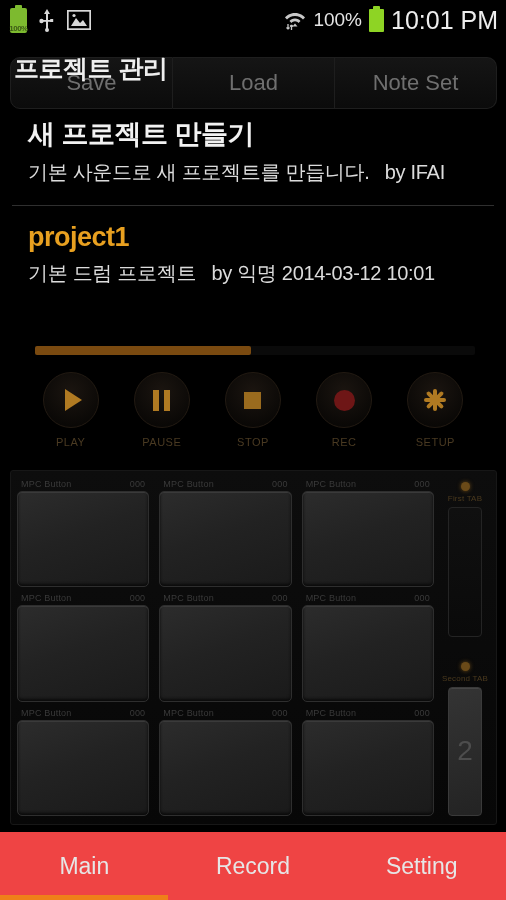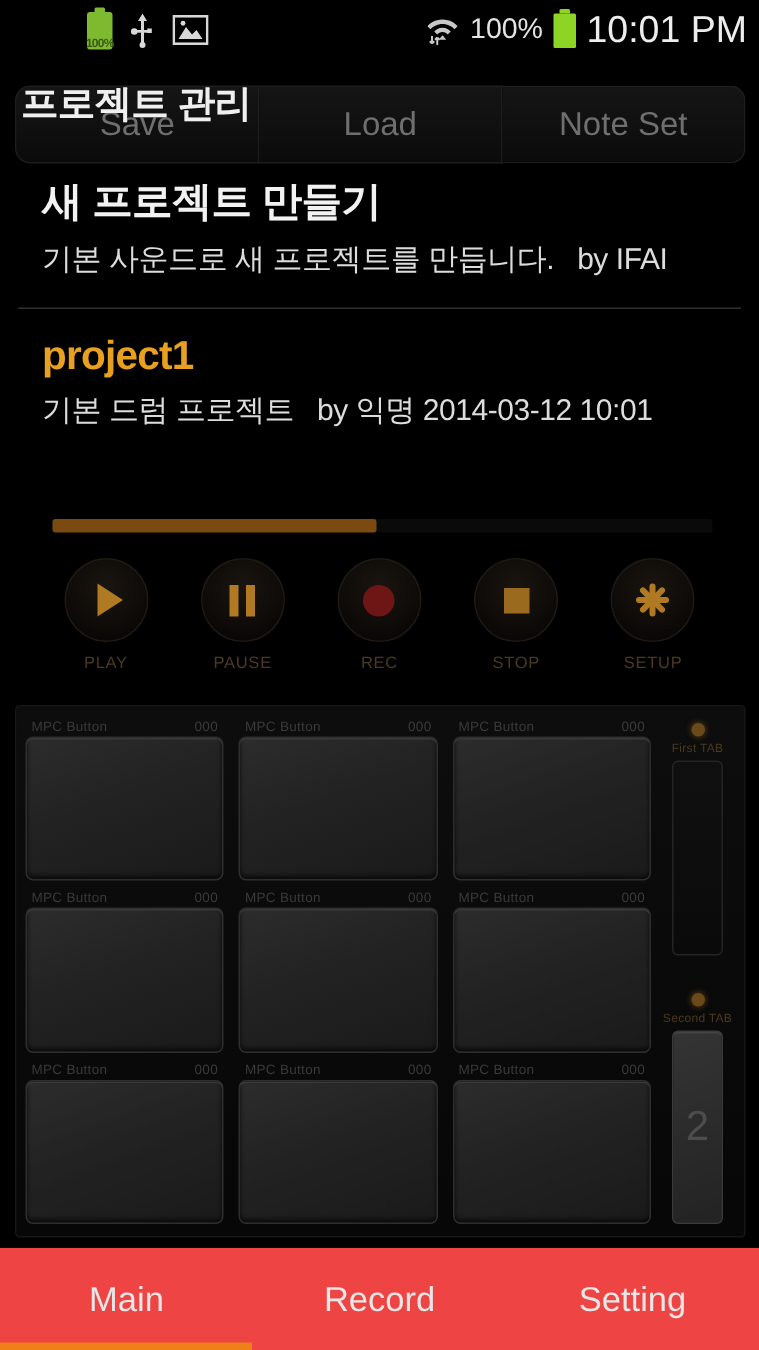--- a/index.html
+++ b/index.html
@@ -7,21 +7,21 @@
     width:506px; height:900px;
     background:#000;
     font-family:"Liberation Sans", sans-serif;
     overflow:hidden;
   }
   .screen { position:relative; width:506px; height:900px; background:#000; }
 
   
   .statusbar {
     position:absolute; top:0; left:0; width:506px; height:40px;
-    background:#000; display:flex; align-items:center;padding-left:48px;
+    background:#000; display:flex; align-items:center;
   }
   .sb-left { display:flex; align-items:center; gap:12px; padding-left:10px; }
   .sb-right { position:absolute; right:8px; display:flex; align-items:center; gap:7px; }
   .batt-icon {
     position:relative; width:17px; height:25px;
     background:#7dba2f; border-radius:2px;
   }
   .batt-icon:before {
     content:""; position:absolute; top:-3px; left:5px;
     width:7px; height:3px; background:#7dba2f; border-radius:1px 1px 0 0;
@@ -284,30 +284,30 @@
         <div class="gl-pause">
             <span></span>
             <span></span>
           </div>
       </div>
       <div class="tp-label">PAUSE</div>
     </div>
 
     <div class="tp">
       <div class="tp-circle">
-        <div class="gl-rec"></div>
-      </div>
-      <div class="tp-label">REC</div>
+        <div class="gl-stop"></div>
+      </div>
+      <div class="tp-label">STOP</div>
     </div>
 
     <div class="tp">
       <div class="tp-circle">
-        <div class="gl-stop"></div>
-      </div>
-      <div class="tp-label">STOP</div>
+        <div class="gl-rec"></div>
+      </div>
+      <div class="tp-label">REC</div>
     </div>
 
     <div class="tp">
       <div class="tp-circle">
         <div class="gl-setup">
             <span></span>
             <span></span>
             <span></span>
             <span></span>
           </div>

